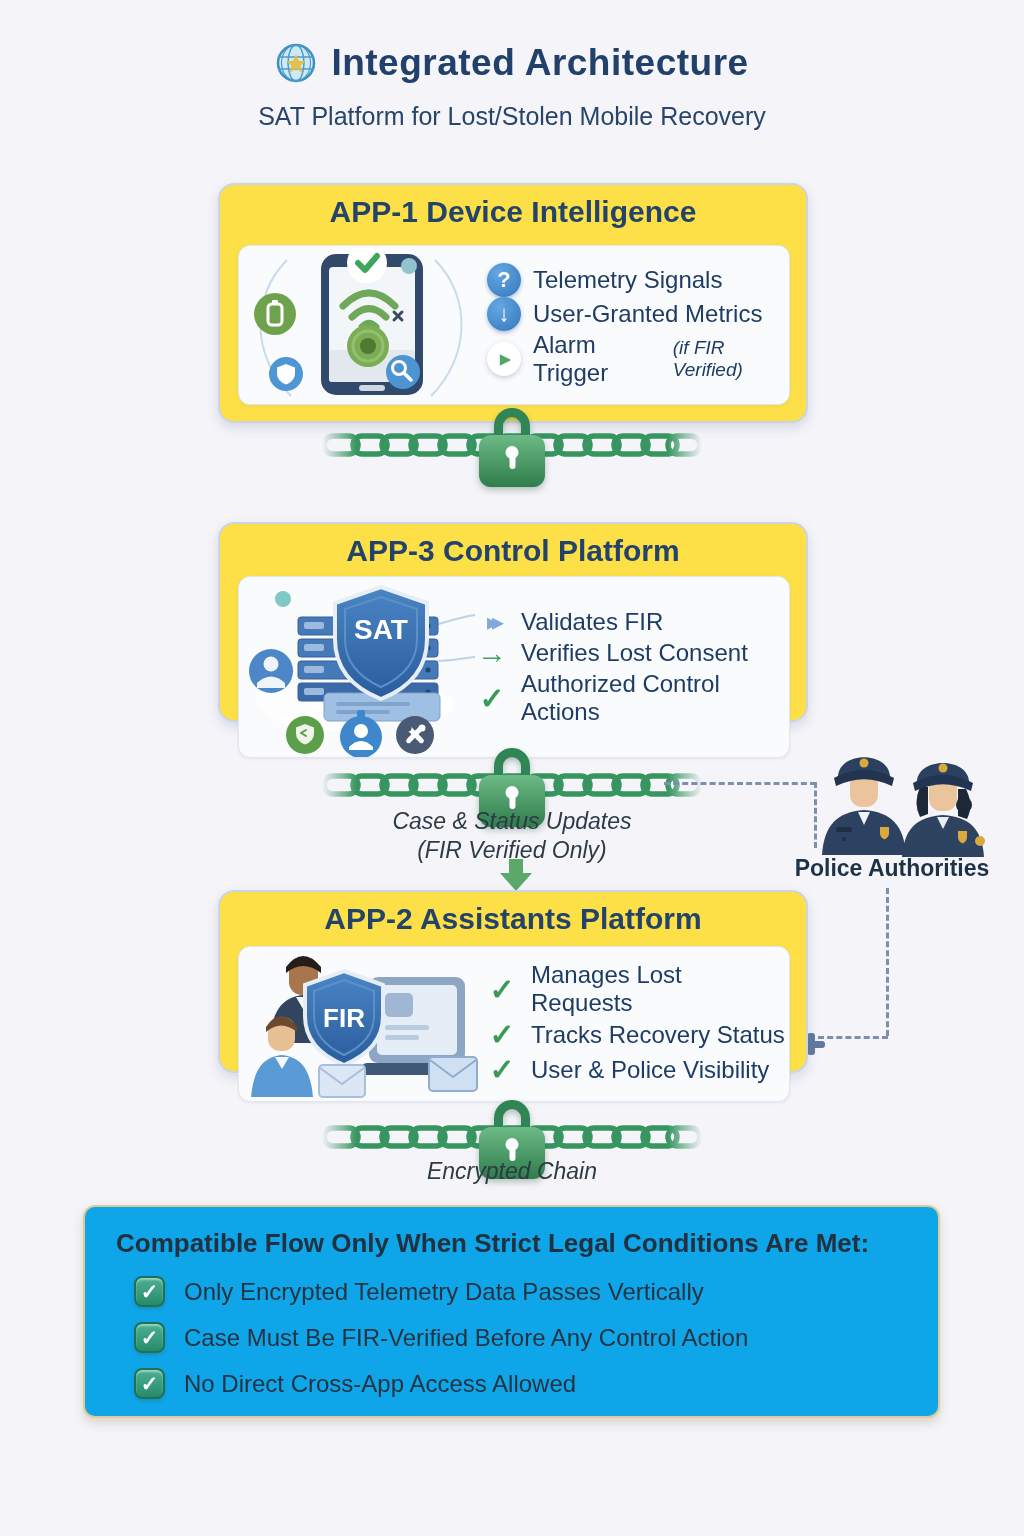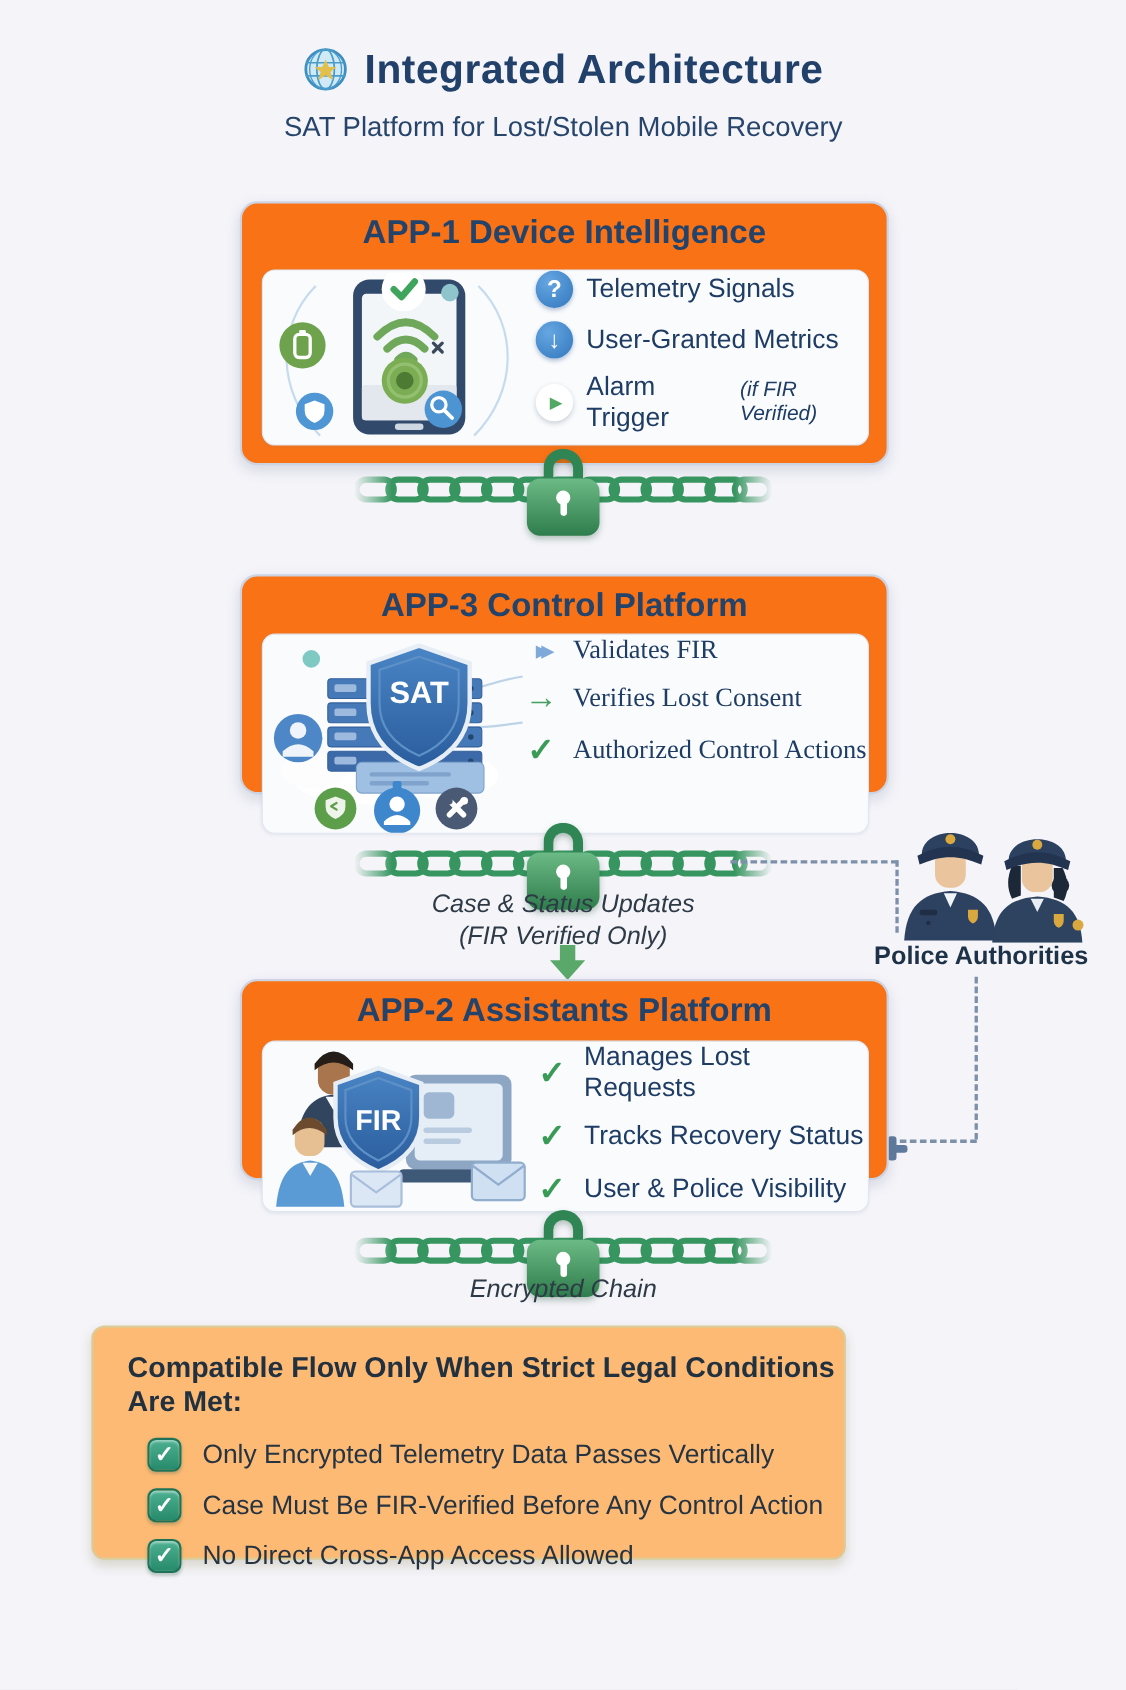--- a/index.html
+++ b/index.html
@@ -5,34 +5,34 @@
   * { margin:0; padding:0; box-sizing:border-box; }
   body { background:#e9e9ef; font-family:"Liberation Sans", sans-serif; }
   .page { position:relative; width:1024px; height:1536px; background:#f4f4f9; overflow:hidden; margin:0 auto; }
 
   
   .title-row { position:absolute; top:42px; left:0; width:100%; display:flex; justify-content:center; align-items:center; gap:14px; }
   .page-title { font-size:37px; font-weight:bold; color:#21406a; letter-spacing:.5px; }
   .subtitle { position:absolute; top:102px; left:0; width:100%; text-align:center; font-size:25px; color:#27456b; }
 
   
-  .app-box { position:absolute; left:218px; width:590px; background:#f97316; border:2px solid #ccd4e4; border-radius:16px; box-shadow:0 5px 12px rgba(90,100,130,.18); }
+  .app-box { position:absolute; left:218px; width:590px; background:#fde047; border:2px solid #ccd4e4; border-radius:16px; box-shadow:0 5px 12px rgba(90,100,130,.18); }
   #app1 { top:183px; height:240px; }
   #app3 { top:522px; height:200px; }
   #app2 { top:890px; height:183px; }
   .app-title { margin-top:10px; text-align:center; font-size:30px; font-weight:bold; color:#24436b; }
   .panel { position:absolute; left:18px; right:16px; background:#f9fbfd; border:1px solid #e1e7f0; border-radius:12px; box-shadow:0 1px 3px rgba(120,130,160,.12); overflow:hidden; }
   #app1 .panel { top:60px; height:160px; }
   #app3 .panel { top:52px; height:182px; }
   #app2 .panel { top:54px; height:156px; }
   .illus { position:absolute; left:4px; top:2px; }
 
-  .items { position:absolute; top:0; bottom:0; display:flex; flex-direction:column; gap:12px; }
+  .items { position:absolute; top:0; bottom:0; display:flex; flex-direction:column; justify-content:center; }
   #app1 .items { left:248px; }
-  #app3 .items { left:236px;font-family:Liberation Serif, serif; }
+  #app3 .items { left:236px; }
   #app2 .items { left:246px; }
   .item { display:flex; align-items:center; gap:12px; font-size:24px; color:#1e3c64; }
   .item-note { font-size:19px; font-style:italic; margin-left:-4px; }
 
   
   .bullet { flex:0 0 auto; display:flex; align-items:center; justify-content:center; }
   .bullet-circle { width:34px; height:34px; border-radius:50%; background:radial-gradient(circle at 35% 30%, #66a7e2, #3277bd); color:#fff; font-weight:bold; box-shadow:0 2px 4px rgba(40,80,140,.35); }
   .ic-question::before { content:"?"; font-size:22px; }
   .ic-download::before { content:"\2193"; font-size:22px; }
   .bullet-play { width:34px; height:34px; border-radius:50%; background:#fff; box-shadow:0 2px 5px rgba(60,80,100,.25); color:#52a863; }
@@ -65,21 +65,21 @@
   .dash-v2 { left:886px; top:888px; height:148px; border-left:3.5px dashed #7d90aa; }
   .dash-h2 { left:818px; top:1036px; width:70px; border-top:3.5px dashed #7d90aa; }
   .plus-connector { position:absolute; left:797px; top:1031px; width:28px; height:26px; }
   .plus-connector i { position:absolute; background:#5f7a9e; border-radius:3px; display:block; }
   .plus-connector .ph { left:0; top:10px; width:28px; height:7px; }
   .plus-connector .pv { left:10px; top:2px; width:8px; height:22px; }
   .police { position:absolute; left:818px; top:733px; }
   .police-label { position:absolute; left:762px; top:855px; width:260px; text-align:center; font-weight:bold; font-size:23px; color:#1e3247; }
 
   
-  .legal { position:absolute; left:83px; top:1205px; width:686px; height:213px; background:#fdba74; border:2px solid #ddcb97; border-radius:12px; box-shadow:0 5px 10px rgba(140,125,70,.25); }
+  .legal { position:absolute; left:83px; top:1205px; width:857px; height:213px; background:#0ea5e9; border:2px solid #ddcb97; border-radius:12px; box-shadow:0 5px 10px rgba(140,125,70,.25); }
   .legal-title { margin:21px 0 0 31px; font-size:26px; font-weight:bold; color:#22313f; }
   .legal-items { margin:17px 0 0 49px; display:flex; flex-direction:column; gap:15px; }
   .legal-item { display:flex; align-items:center; gap:19px; font-size:24px; color:#263341; }
   .checkbox { flex:0 0 auto; width:31px; height:31px; border-radius:8px; background:linear-gradient(180deg,#4cb091,#268a6b); border:2px solid #1d7258; box-shadow:inset 0 2px 2px rgba(255,255,255,.45), 0 2px 3px rgba(60,100,80,.3); color:#fff; font-weight:bold; display:flex; align-items:center; justify-content:center; }
   .checkbox::before { content:"\2713"; font-size:21px; }
 </style>
 </head>
 <body>
 
 <div class="page">

